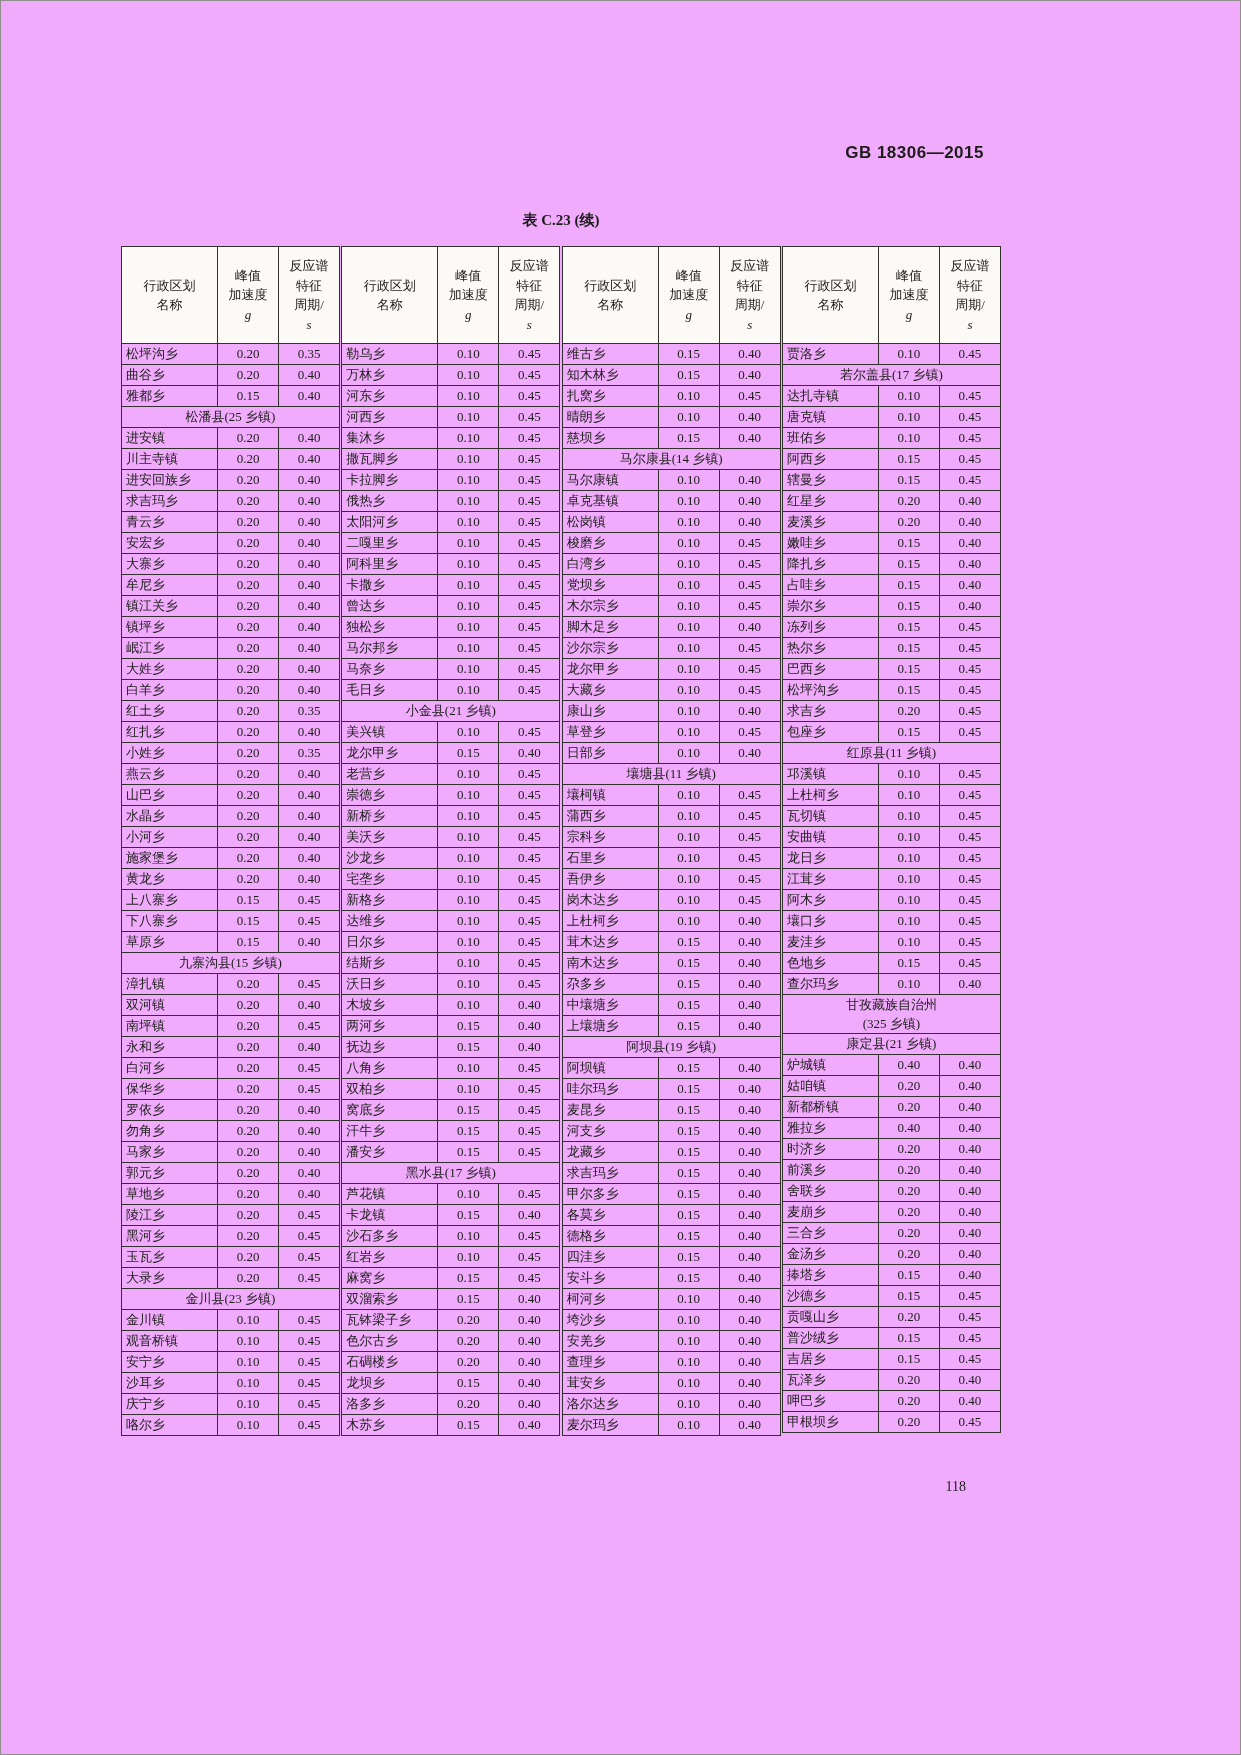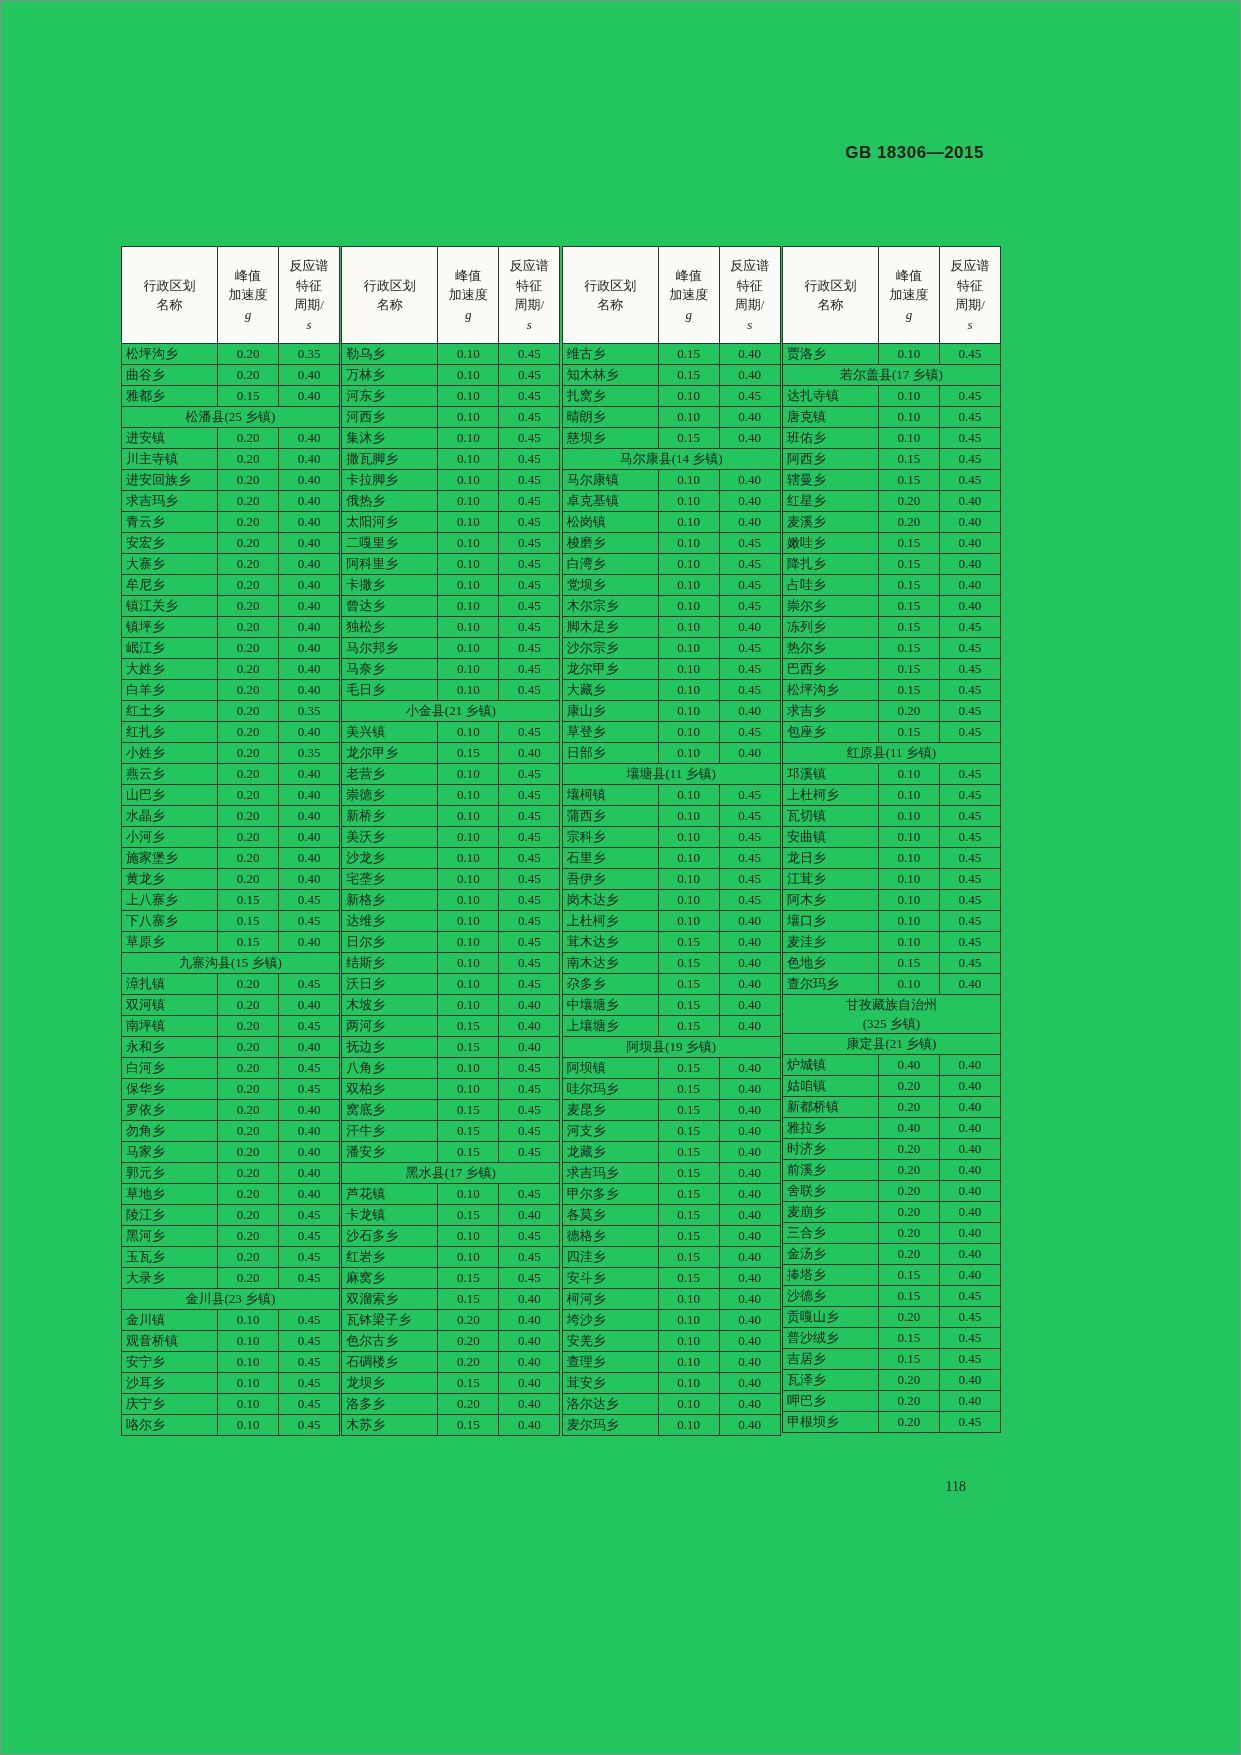--- a/index.html
+++ b/index.html
@@ -6,21 +6,21 @@
   html,body { width:1241px; height:1755px; }
   body {
     font-family:"Liberation Serif","DejaVu Serif",serif;
     background:#fbfaf6;
     color:#1d1c1a;
     position:relative;
   }
   .page {
     position:absolute; inset:0;
     border:1px solid #8f8e88;
-    background:#22c55e;
+    background:#f0abfc;
   }
   .doc-code {
     position:absolute; top:142px; right:256px;
     font-family:"Liberation Sans","DejaVu Sans",sans-serif;
     font-weight:bold; font-size:17px; letter-spacing:0.5px;
   }
   .table-title {
     position:absolute; top:210px; left:120px; width:880px;
     text-align:center; font-size:15px; font-weight:bold;
   }
@@ -48,20 +48,21 @@
   .page-number {
     position:absolute; top:1478px; left:120px; width:845px;
     text-align:right; font-size:14px;
   }
 </style>
 </head>
 <body>
 
 <div class="page">
   <div class="doc-code">GB 18306—2015</div>
+  <div class="table-title">表 C.23 (续)</div>
   <div class="table-area">
       <table class="grp">
         <colgroup>
           <col style="width: 96px;">
           <col style="width: 61px;">
           <col style="width: 61px;">
         </colgroup>
         <thead>
           <tr>
             <th>

